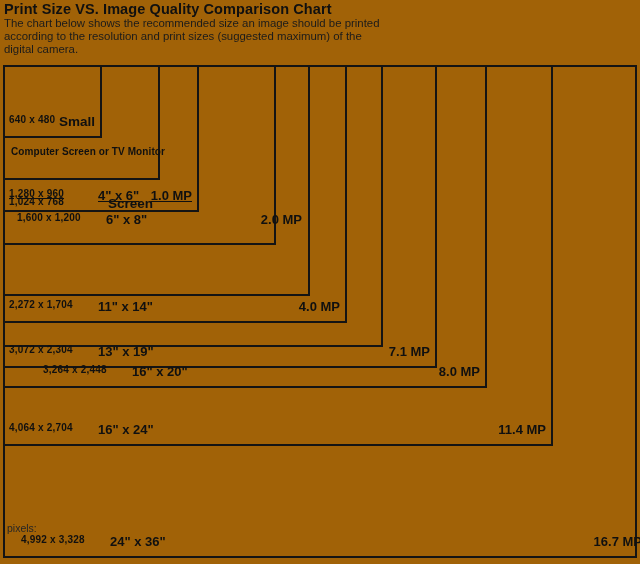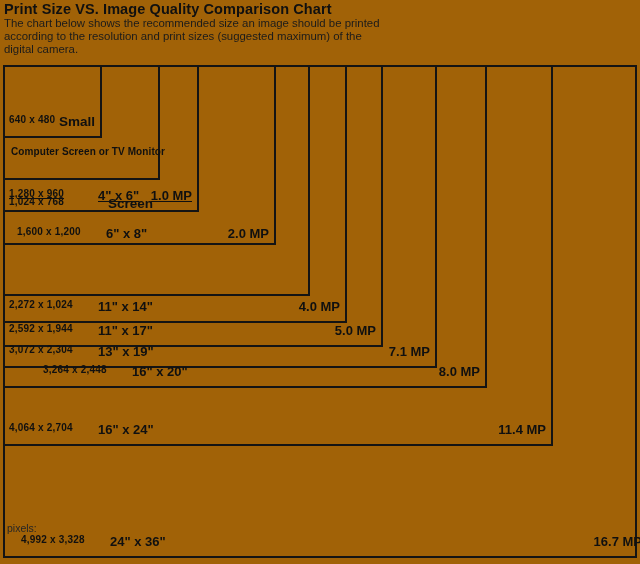--- a/index.html
+++ b/index.html
@@ -66,34 +66,29 @@
       <div class="row-labels" style="top: 156px; width: 157px; margin-top: 40px;">
         <span class="res">1,024 x 768</span>
         <span class="size-class">Screen</span>
       </div>
       <div class="note">Computer Screen or TV Monitor</div>
       <div class="row-labels wide" style="top: 188px; width: 196px; text-decoration: underline;">
         <span class="res">1,280 x 960</span>
         <span class="print">4" x 6"</span>
         <span class="mp">1.0 MP</span>
       </div>
-      <div class="row-labels wide" style="top: 226px; width: 273px; padding-left: 14px;">
+      <div class="row-labels wide" style="top: 212px; width: 306px; padding-left: 14px;">
         <span class="res">1,600 x 1,200</span>
         <span class="print">6" x 8"</span>
         <span class="mp">2.0 MP</span>
       </div>
       <div class="row-labels wide" style="top: 299px; width: 344px;">
-        <span class="res">2,272 x 1,024</span>
+        <span class="res">2,272 x 1,704</span>
         <span class="print">11" x 14"</span>
         <span class="mp">4.0 MP</span>
-      </div>
-      <div class="row-labels wide" style="top: 323px; width: 380px;">
-        <span class="res">2,592 x 1,944</span>
-        <span class="print">11" x 17"</span>
-        <span class="mp">5.0 MP</span>
       </div>
       <div class="row-labels wide" style="top: 344px; width: 434px;">
         <span class="res">3,072 x 2,304</span>
         <span class="print">13" x 19"</span>
         <span class="mp">7.1 MP</span>
       </div>
       <div class="row-labels wide" style="top: 364px; width: 484px; padding-left: 40px;">
         <span class="res">3,264 x 2,448</span>
         <span class="print">16" x 20"</span>
         <span class="mp">8.0 MP</span>

